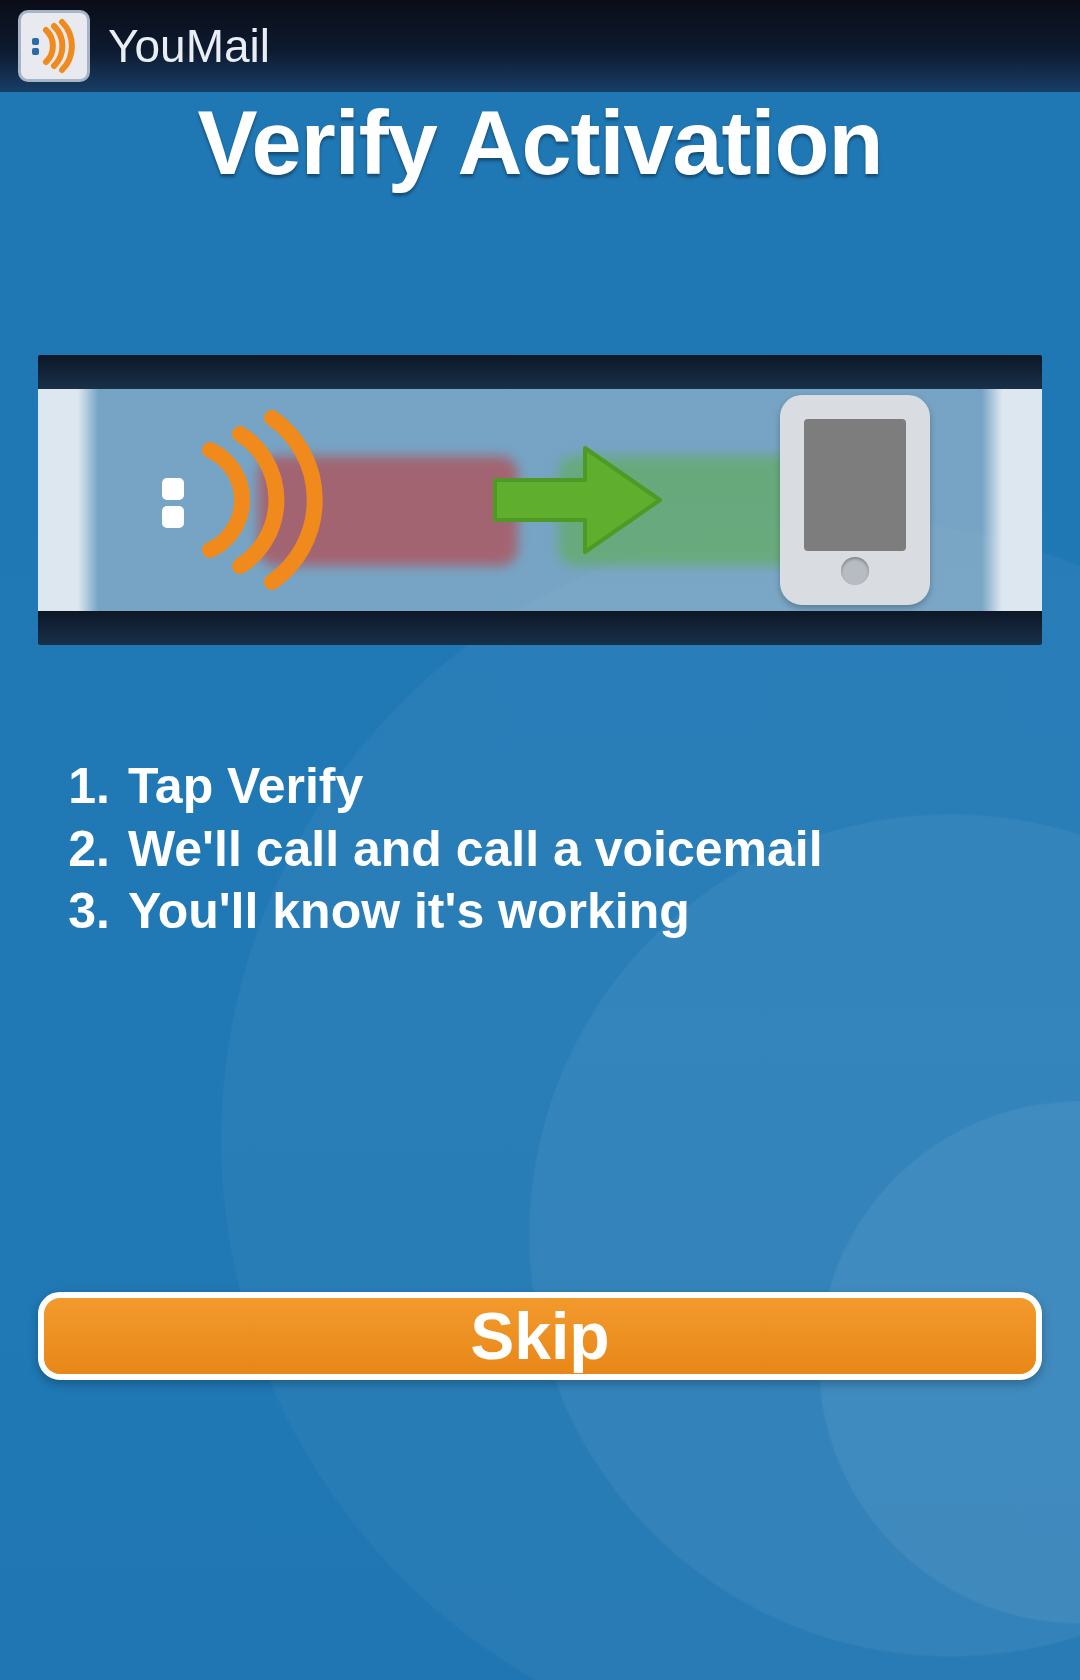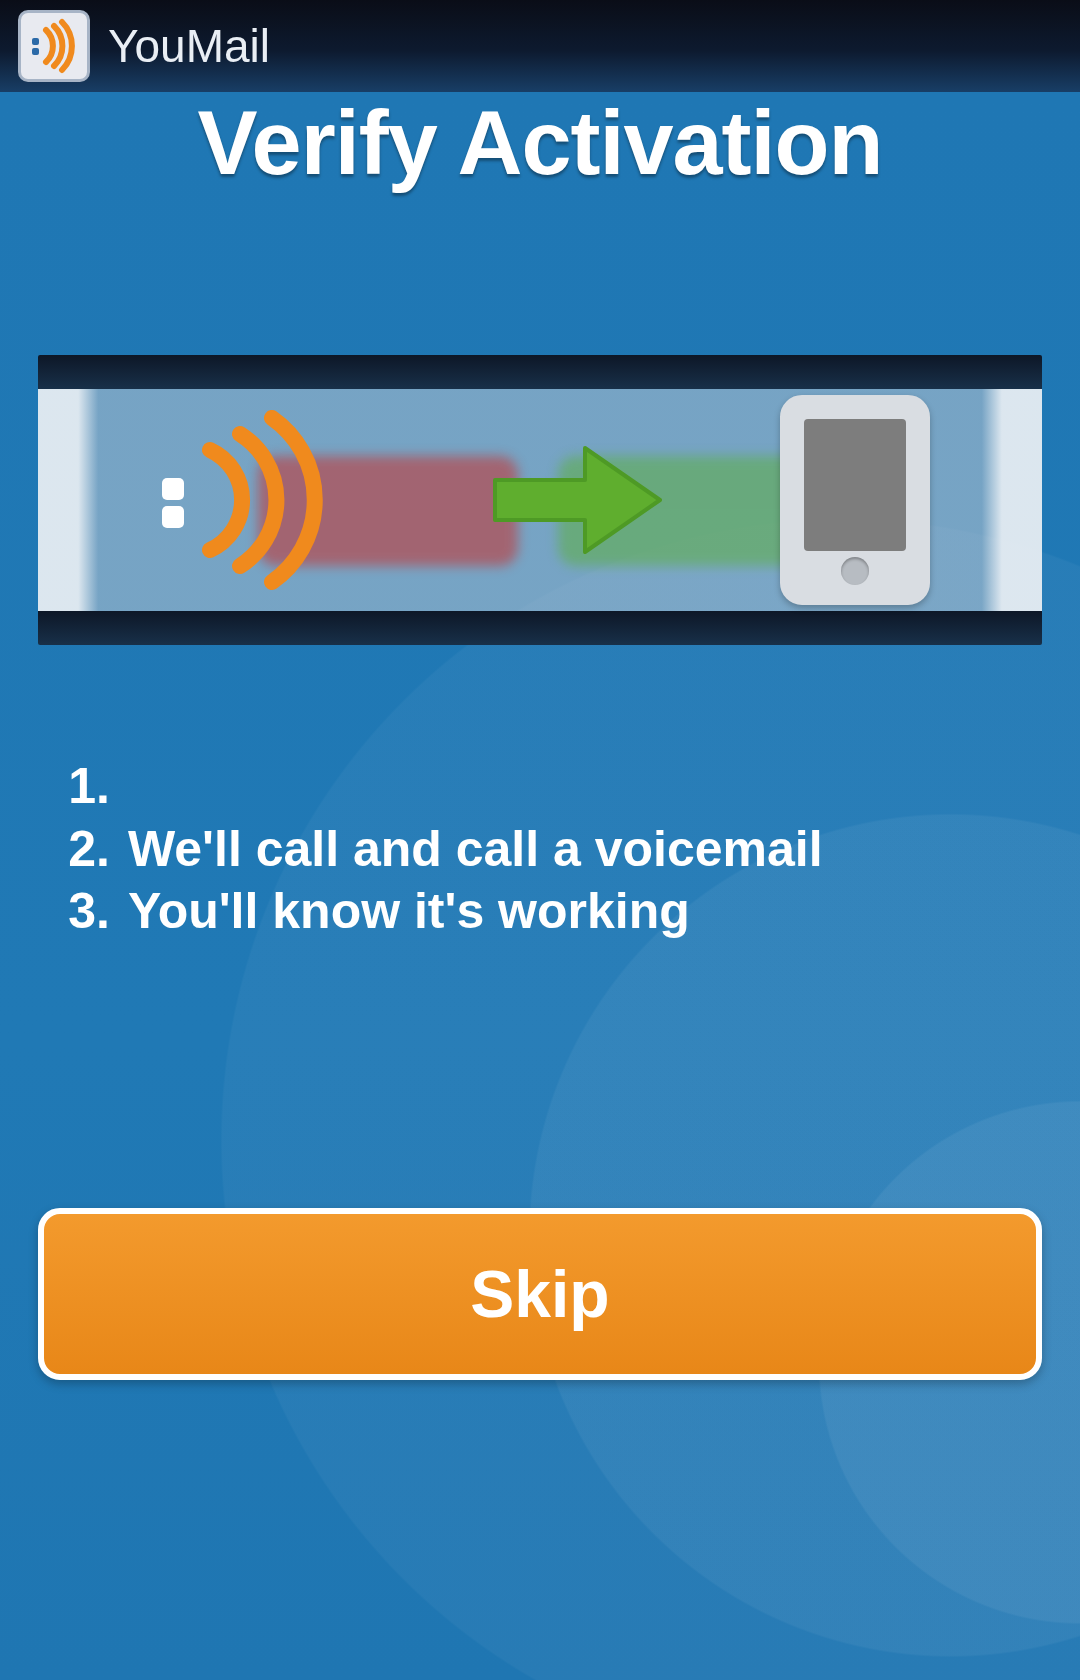--- a/index.html
+++ b/index.html
@@ -97,21 +97,21 @@
     font-size: 50px;
     font-weight: 700;
     line-height: 1.25;
   }
   .step-row { display:flex; gap:18px; }
   .step-num { min-width: 50px; text-align:right; }
 
   
   .button-row{
     position:absolute; left:38px; right:38px; bottom:300px;
-    display:flex; gap:74px;
+    display:flex; gap:74px;flex-direction:column;
   }
   .btn{
     flex:1;
     height:172px;
     background: linear-gradient(to bottom,#f39a2d,#e88718);
     border: 6px solid #ffffff;
     border-radius: 22px;
     color:#ffffff;
     font-size: 66px;
     font-weight: 700;
@@ -157,20 +157,21 @@
       </svg>
 
       <div class="phone"></div>
     </div>
     <div class="illus-bot"></div>
   </div>
 
   <div class="steps">
     <div class="step-row">
       <span class="step-num">1.</span>
+      <span>Tap Verify</span>
     </div>
     <div class="step-row">
       <span class="step-num">2.</span>
       <span>We'll call and call a voicemail</span>
     </div>
     <div class="step-row">
       <span class="step-num">3.</span>
       <span>You'll know it's working</span>
     </div>
   </div>

